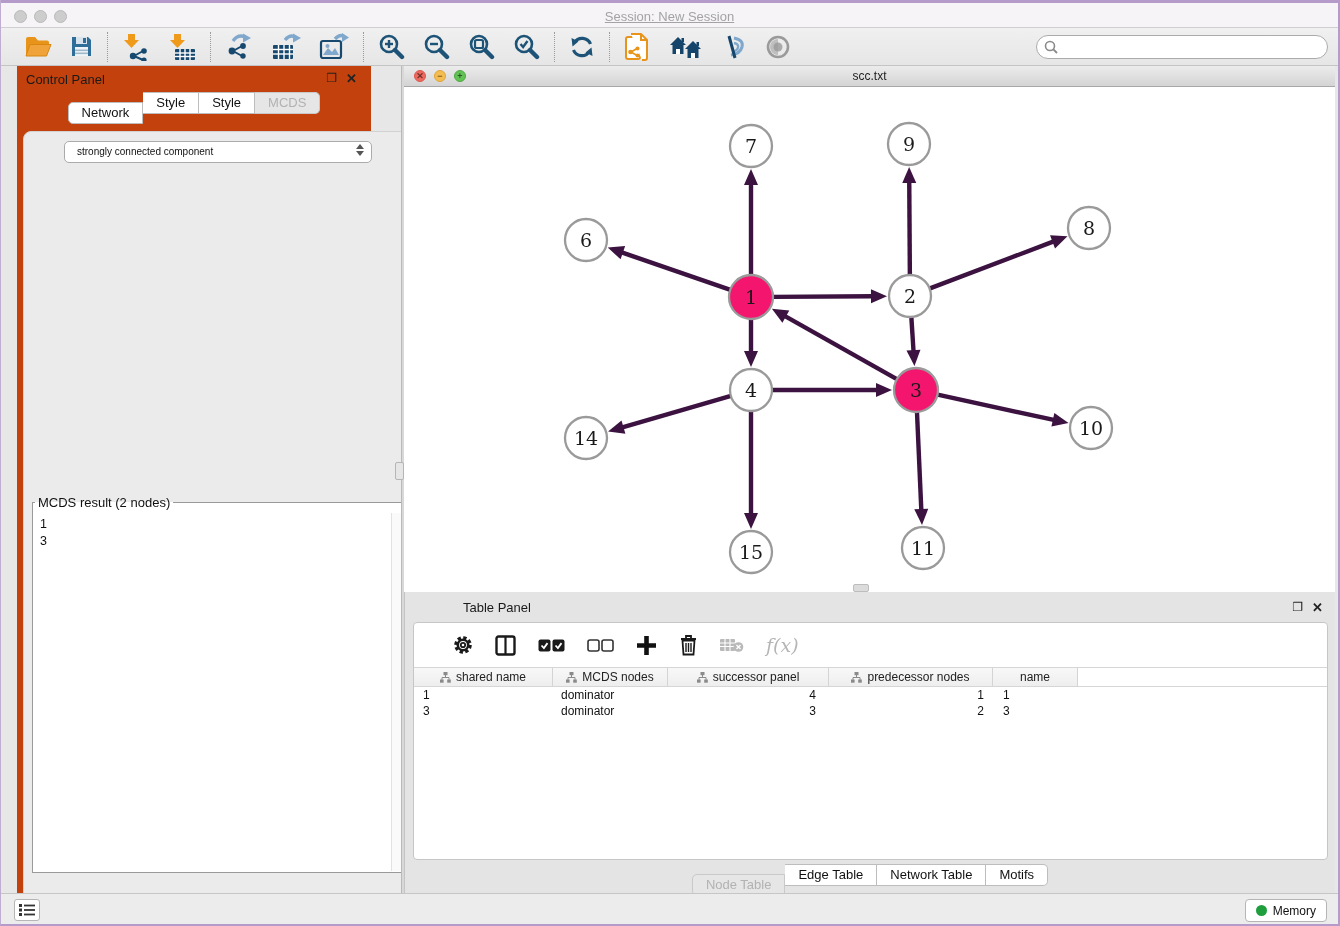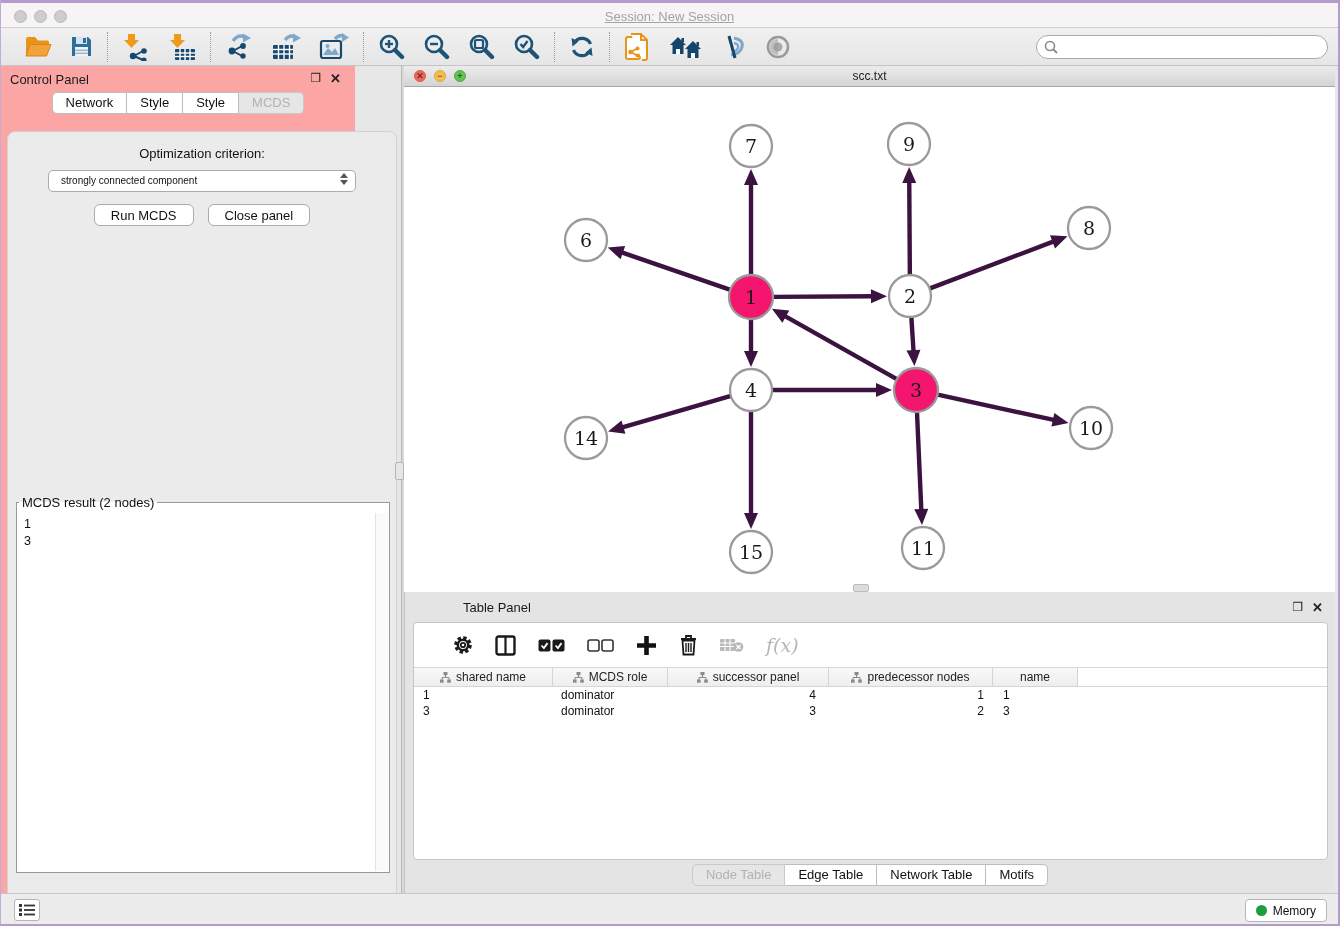--- a/index.html
+++ b/index.html
@@ -22,32 +22,32 @@
              display:flex; align-items:center; padding-left:10px; }
   .tb-group { display:flex; align-items:center; gap:18px; padding:0 14px; }
   .tb-sep { width:1px; height:30px; border-left:1px dotted #9a9a9a; }
   .tb-btn { display:flex; align-items:center; justify-content:center; }
   .search-wrap { position:absolute; right:10px; top:7px; }
   .search-input { width:292px; height:24px; border:1px solid #ababab; border-radius:12px;
                   background:#fff; padding:0 8px 0 26px; font-size:13px; outline:none; }
   .search-glass { position:absolute; left:8px; top:5px; }
 
   
-  .control-panel { position:absolute; left:0; top:66px; width:354px; height:827px; background:#fca5a5; }
+  .control-panel { position:absolute; left:16px; top:66px; width:354px; height:827px; background:#c2410c; }
   .panel-head { position:relative; height:26px; }
   .panel-title { position:absolute; left:9px; top:6px; font-size:13px; color:#1a1a1a; }
   .panel-ico { position:absolute; top:5px; font-size:12px; color:#222; cursor:default; }
   .float-ico { font-size:12px; }
   .close-ico { font-weight:bold; font-size:13px; }
   .cp-float{ right:34px; } .cp-close{ right:14px; }
 
   .tabs { display:flex; justify-content:center; }
   .tab { background:#fff; border:1px solid #bdbdbd; border-left:none; height:22px; line-height:20px;
          padding:0 13px; font-size:13px; color:#111; }
-  .tab:first-child { border-left:1px solid #bdbdbd; border-radius:5px 0 0 5px; }
+  .tab:first-child { border-left:1px solid #bdbdbd; border-radius:5px 0 0 5px;margin-top:10px; }
   .tab:last-child { border-radius:0 5px 5px 0; }
   .tab.active { background:#e6e6e6; color:#b2b2b2; border-color:#c9c9c9; }
 
   .cp-inner { position:absolute; left:6px; top:65px; width:390px; height:817px;
               background:#ebebeb; border:1px solid #d2d2d2; border-radius:8px; }
   .opt-label { text-align:center; margin-top:14px; font-size:13px; color:#111; }
   .select-box { position:relative; margin:9px auto 0; width:308px; height:22px; background:#fff;
                 border:1px solid #ababab; border-radius:5px; font-size:10px; line-height:20px;
                 padding-left:12px; color:#111; }
   .select-chevrons { position:absolute; right:7px; top:2px; display:flex; flex-direction:column; gap:2px; }
@@ -315,31 +315,26 @@
       <span class="panel-ico float-ico cp-float">❐</span>
       <span class="panel-ico close-ico cp-close">✕</span>
     </div>
     <div class="tabs">
       <div class="tab">Network</div>
       <div class="tab">Style</div>
       <div class="tab">Style</div>
       <div class="tab active">MCDS</div>
     </div>
     <div class="cp-inner">
-      <div class="opt-label">Optimization criterion:</div>
       <div class="select-box">
         <span>strongly connected component</span>
         <span class="select-chevrons">
             <span class="chev-up"></span>
             <span class="chev-dn"></span>
           </span>
-      </div>
-      <div class="btn-row">
-        <button class="push-btn">Run MCDS</button>
-        <button class="push-btn">Close panel</button>
       </div>
       <fieldset class="result-fieldset">
         <legend class="result-legend">MCDS result (2 nodes)</legend>
         <div class="result-area">1
 3</div>
         <div class="result-scroll"></div>
       </fieldset>
     </div>
   </div>
 
@@ -493,21 +488,21 @@
         </div>
         <div class="th c1">
           <svg width="11" height="11" viewBox="0 0 11 11">
               <g fill="#8a8a8a">
                 <rect x="3.5" y="0" width="4" height="3.2"></rect>
                 <rect x="0" y="7.5" width="3.6" height="3.2"></rect>
                 <rect x="7.2" y="7.5" width="3.6" height="3.2"></rect>
               </g>
               <path d="M5.5 3 V5.5 M2 7.8 V5.5 H9 V7.8" fill="none" stroke="#8a8a8a" stroke-width="1"></path>
             </svg>
-          <span>MCDS role</span>
+          <span>MCDS nodes</span>
         </div>
         <div class="th c2">
           <svg width="11" height="11" viewBox="0 0 11 11">
               <g fill="#8a8a8a">
                 <rect x="3.5" y="0" width="4" height="3.2"></rect>
                 <rect x="0" y="7.5" width="3.6" height="3.2"></rect>
                 <rect x="7.2" y="7.5" width="3.6" height="3.2"></rect>
               </g>
               <path d="M5.5 3 V5.5 M2 7.8 V5.5 H9 V7.8" fill="none" stroke="#8a8a8a" stroke-width="1"></path>
             </svg>

